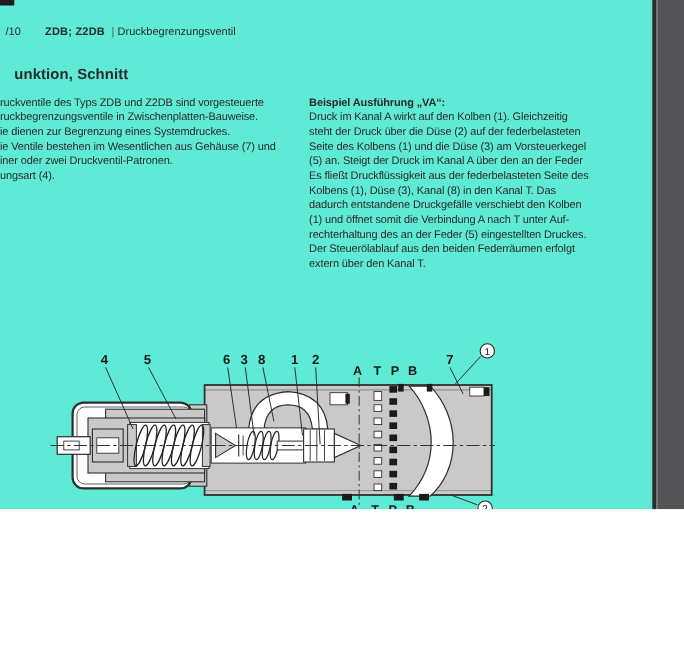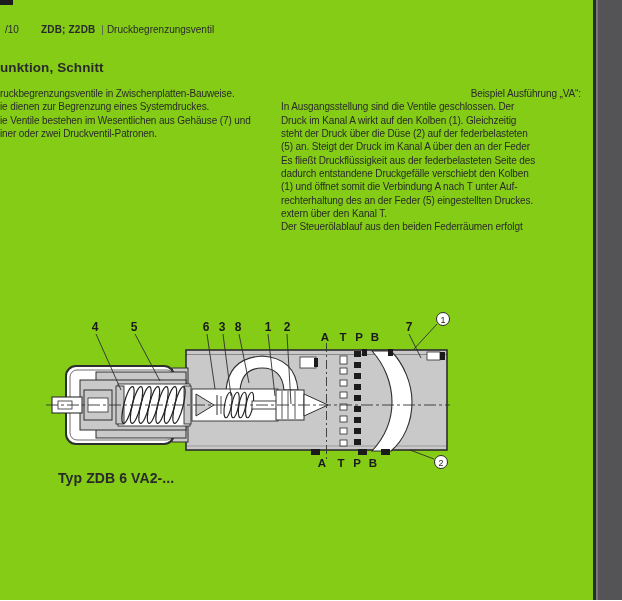--- a/index.html
+++ b/index.html
@@ -1,29 +1,29 @@
 <!DOCTYPE html>
 <html><head>
 <meta charset="utf-8">
 <style>
   html,body{margin:0;padding:0;background:#fff;}
-  #page{position:relative;width:622px;height:600px;background:#84cc16;overflow:hidden;
+  #page{position:relative;width:622px;height:463px;background:#5eead4;overflow:hidden;
         font-family:"Liberation Sans",sans-serif;color:#2a2a2a;}
   .abs{position:absolute;}
   
   #header{top:24px;left:5px;font-size:10px;white-space:nowrap;}
   #header .code{font-weight:bold;margin-left:22px;letter-spacing:.2px;}
   #header .sep{color:#555;margin:0 3px;}
   
-  #section-heading{top:60px;left:0;font-size:13.5px;font-weight:bold;letter-spacing:.1px;}
+  #section-heading{top:60px;left:0;font-size:13.5px;font-weight:bold;letter-spacing:.1px;padding-left:13px;}
   
   .col{font-size:10px;line-height:13.35px;white-space:nowrap;letter-spacing:-0.12px;}
   #left-col{top:87px;left:0;width:270px;}
   #right-col{top:87px;left:281px;width:300px;}
-  #right-col .bold{font-weight:normal;text-align:right;}
+  #right-col .bold{font-weight:bold;}
   
   #fig-caption{top:470px;left:58px;font-size:14px;font-weight:bold;letter-spacing:.1px;}
   #legend{top:494px;left:404px;font-size:10px;line-height:13.2px;}
   .circ{display:inline-block;width:11px;height:11px;border:1px solid #2a2a2a;border-radius:50%;
         font-size:8px;line-height:10.5px;text-align:center;vertical-align:-1px;margin-right:3px;}
   
   #corner-mark{top:0;left:0;width:13px;height:5px;background:#1c1c1e;}
   #edge-strip{top:0;left:593px;width:29px;height:601px;
       background:linear-gradient(90deg,#2c2c2e 0 3px,#77777a 3px 5px,#545456 5px 100%);}
   svg text{font-family:"Liberation Sans",sans-serif;}
@@ -36,38 +36,41 @@
   <div class="abs" id="corner-mark"></div>
 
   <div class="abs" id="header">
     <span>/10</span><span class="code">ZDB; Z2DB</span>
     <span class="sep">|</span><span>Druckbegrenzungsventil</span>
   </div>
 
   <div class="abs" id="section-heading">unktion, Schnitt</div>
 
   <div class="abs col" id="left-col">
+    <div>ruckventile des Typs ZDB und Z2DB sind vorgesteuerte</div>
     <div>ruckbegrenzungsventile in Zwischenplatten-Bauweise.</div>
     <div>ie dienen zur Begrenzung eines Systemdruckes.</div>
     <div>ie Ventile bestehen im Wesentlichen aus Gehäuse (7) und</div>
     <div>iner oder zwei Druckventil-Patronen.</div>
+    <div>ungsart (4).</div>
   </div>
 
   <div class="abs col" id="right-col">
     <div class="bold">Beispiel Ausführung „VA“:</div>
-    <div>In Ausgangsstellung sind die Ventile geschlossen. Der</div>
     <div>Druck im Kanal A wirkt auf den Kolben (1). Gleichzeitig</div>
     <div>steht der Druck über die Düse (2) auf der federbelasteten</div>
+    <div>Seite des Kolbens (1) und die Düse (3) am Vorsteuerkegel</div>
     <div>(5) an. Steigt der Druck im Kanal A über den an der Feder</div>
     <div>Es fließt Druckflüssigkeit aus der federbelasteten Seite des</div>
+    <div>Kolbens (1), Düse (3), Kanal (8) in den Kanal T. Das</div>
     <div>dadurch entstandene Druckgefälle verschiebt den Kolben</div>
     <div>(1) und öffnet somit die Verbindung A nach T unter Auf-</div>
     <div>rechterhaltung des an der Feder (5) eingestellten Druckes.</div>
+    <div>Der Steuerölablauf aus den beiden Federräumen erfolgt</div>
     <div>extern über den Kanal T.</div>
-    <div>Der Steuerölablauf aus den beiden Federräumen erfolgt</div>
   </div>
 
   <svg class="abs" style="top:300px;left:0;" width="622" height="185" viewBox="0 300 622 185">
     <g stroke-linecap="butt" stroke-linejoin="miter">
 
       <g>
         <rect x="186" y="350" width="261" height="100" fill="#c9c9c9" stroke="#2e2e2e" stroke-width="1.6"></rect>
         <line x1="186" y1="354.5" x2="447" y2="354.5" stroke="#2e2e2e" stroke-width="0.6" opacity="0.7"></line>
         <line x1="186" y1="446" x2="447" y2="446" stroke="#2e2e2e" stroke-width="0.6" opacity="0.5"></line>
       </g>

